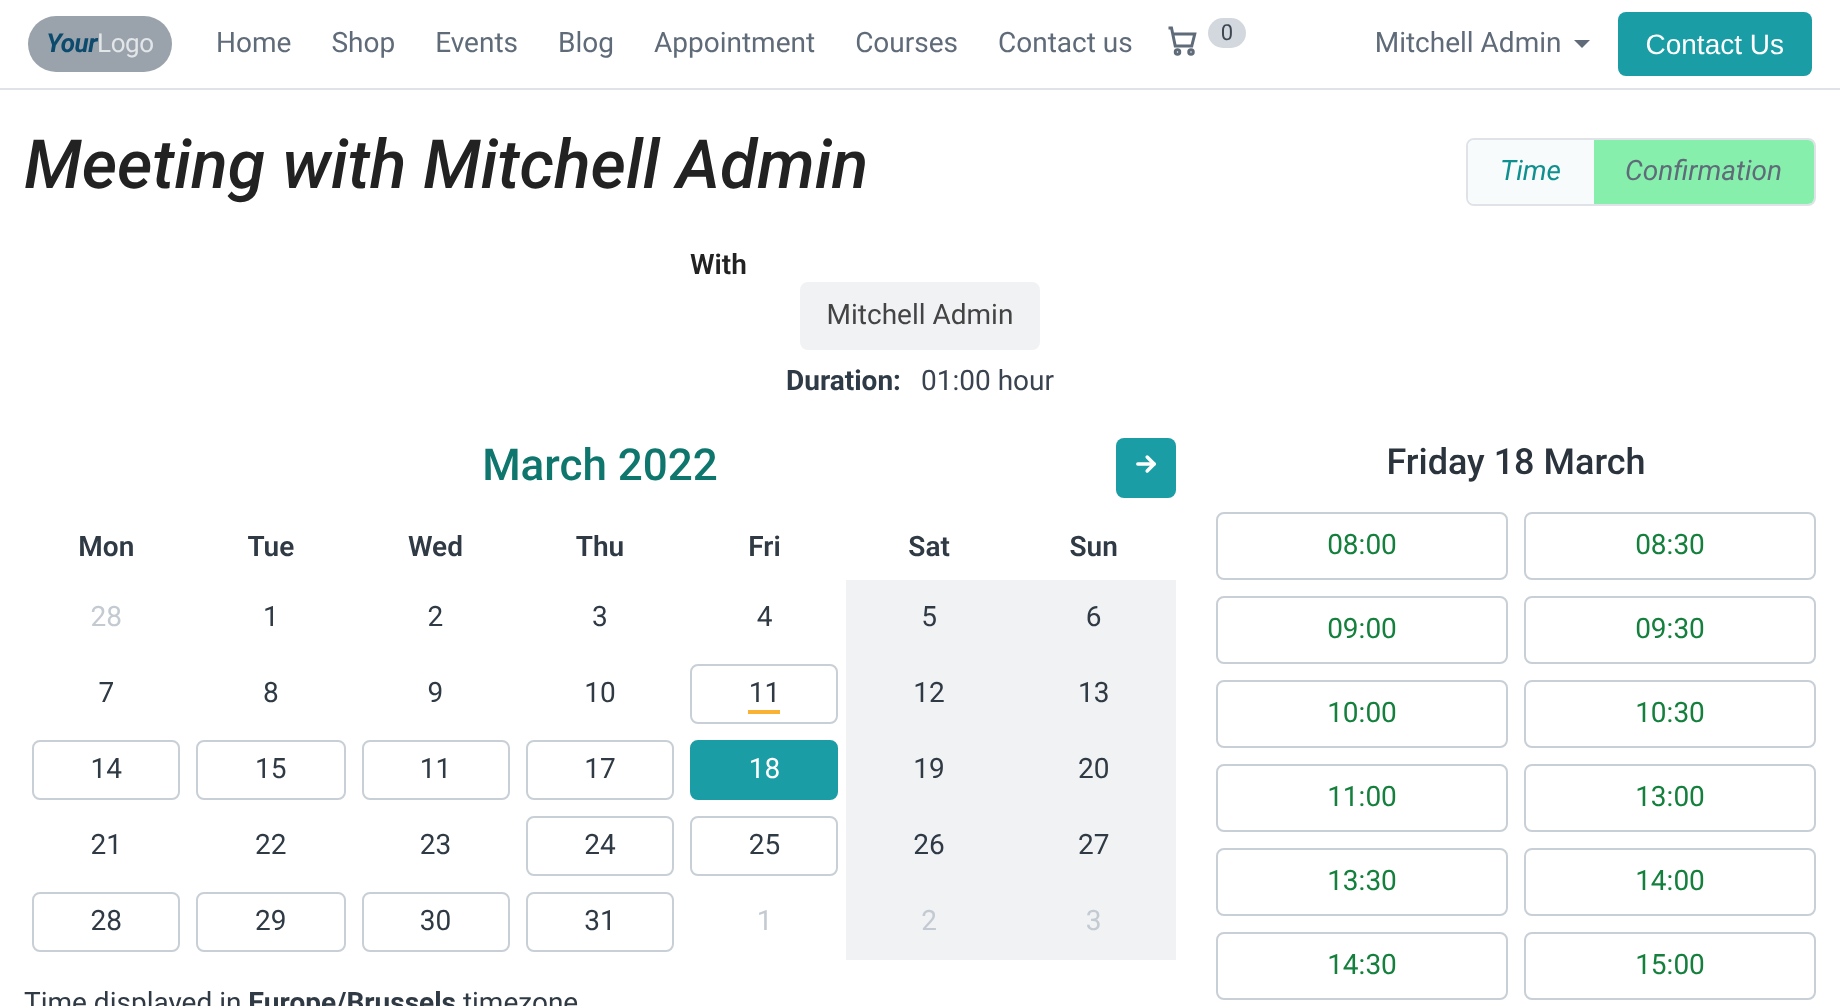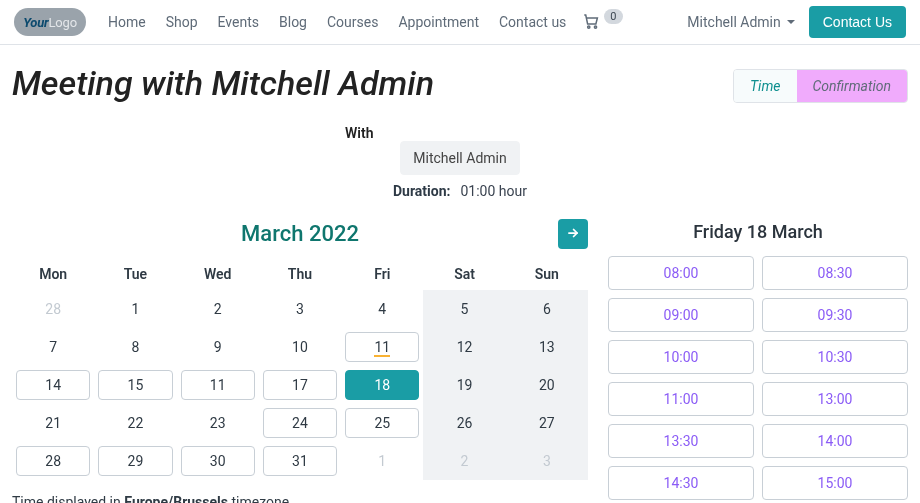--- a/index.html
+++ b/index.html
@@ -133,21 +133,21 @@
     align-items: center;
     border: 1px solid var(--border);
     border-radius: 4px;
     overflow: hidden;
   }
   .steps .step {
     padding: 8px 16px;
     font-size: 14px;
     color: var(--gray-text);
     position: relative;
-    background: #f0abfc;
+    background: #86efac;
   }
   .steps .step.active {
     color: var(--teal);
     background: #f7fbfc;
   }
   .steps .step:not(:last-child)::after {
     content: "";
     position: absolute;
     right: -10px;
     top: 0; bottom: 0;
@@ -297,39 +297,39 @@
     display: grid;
     grid-template-columns: 1fr 1fr;
     gap: 8px;
   }
   .slot {
     border: 1px solid #c8cfd6;
     border-radius: 4px;
     text-align: center;
     padding: 8px 0;
     font-size: 14px;
-    color: #8b5cf6;
+    color: #15803d;
     cursor: pointer;
   }
 </style>
 </head>
 <body>
 
 <header class="topbar">
   <span class="logo">
     <span class="your">Your</span>
       <span class="logo2">Logo</span>
   </span>
   <nav class="mainnav">
       <a href="#">Home</a>
       <a href="#">Shop</a>
       <a href="#">Events</a>
       <a href="#">Blog</a>
+      <a href="#">Appointment</a>
       <a href="#">Courses</a>
-      <a href="#">Appointment</a>
       <a href="#">Contact us</a>
     </nav>
   <span class="cart">
     <span>
       <svg viewBox="0 0 24 24" fill="none" stroke="currentColor" stroke-width="2">
           <circle cx="9" cy="20" r="1.5"></circle>
           <circle cx="18" cy="20" r="1.5"></circle>
           <path d="M3 4h2l2.5 12h11l2-8H6"></path>
         </svg>
     </span>

